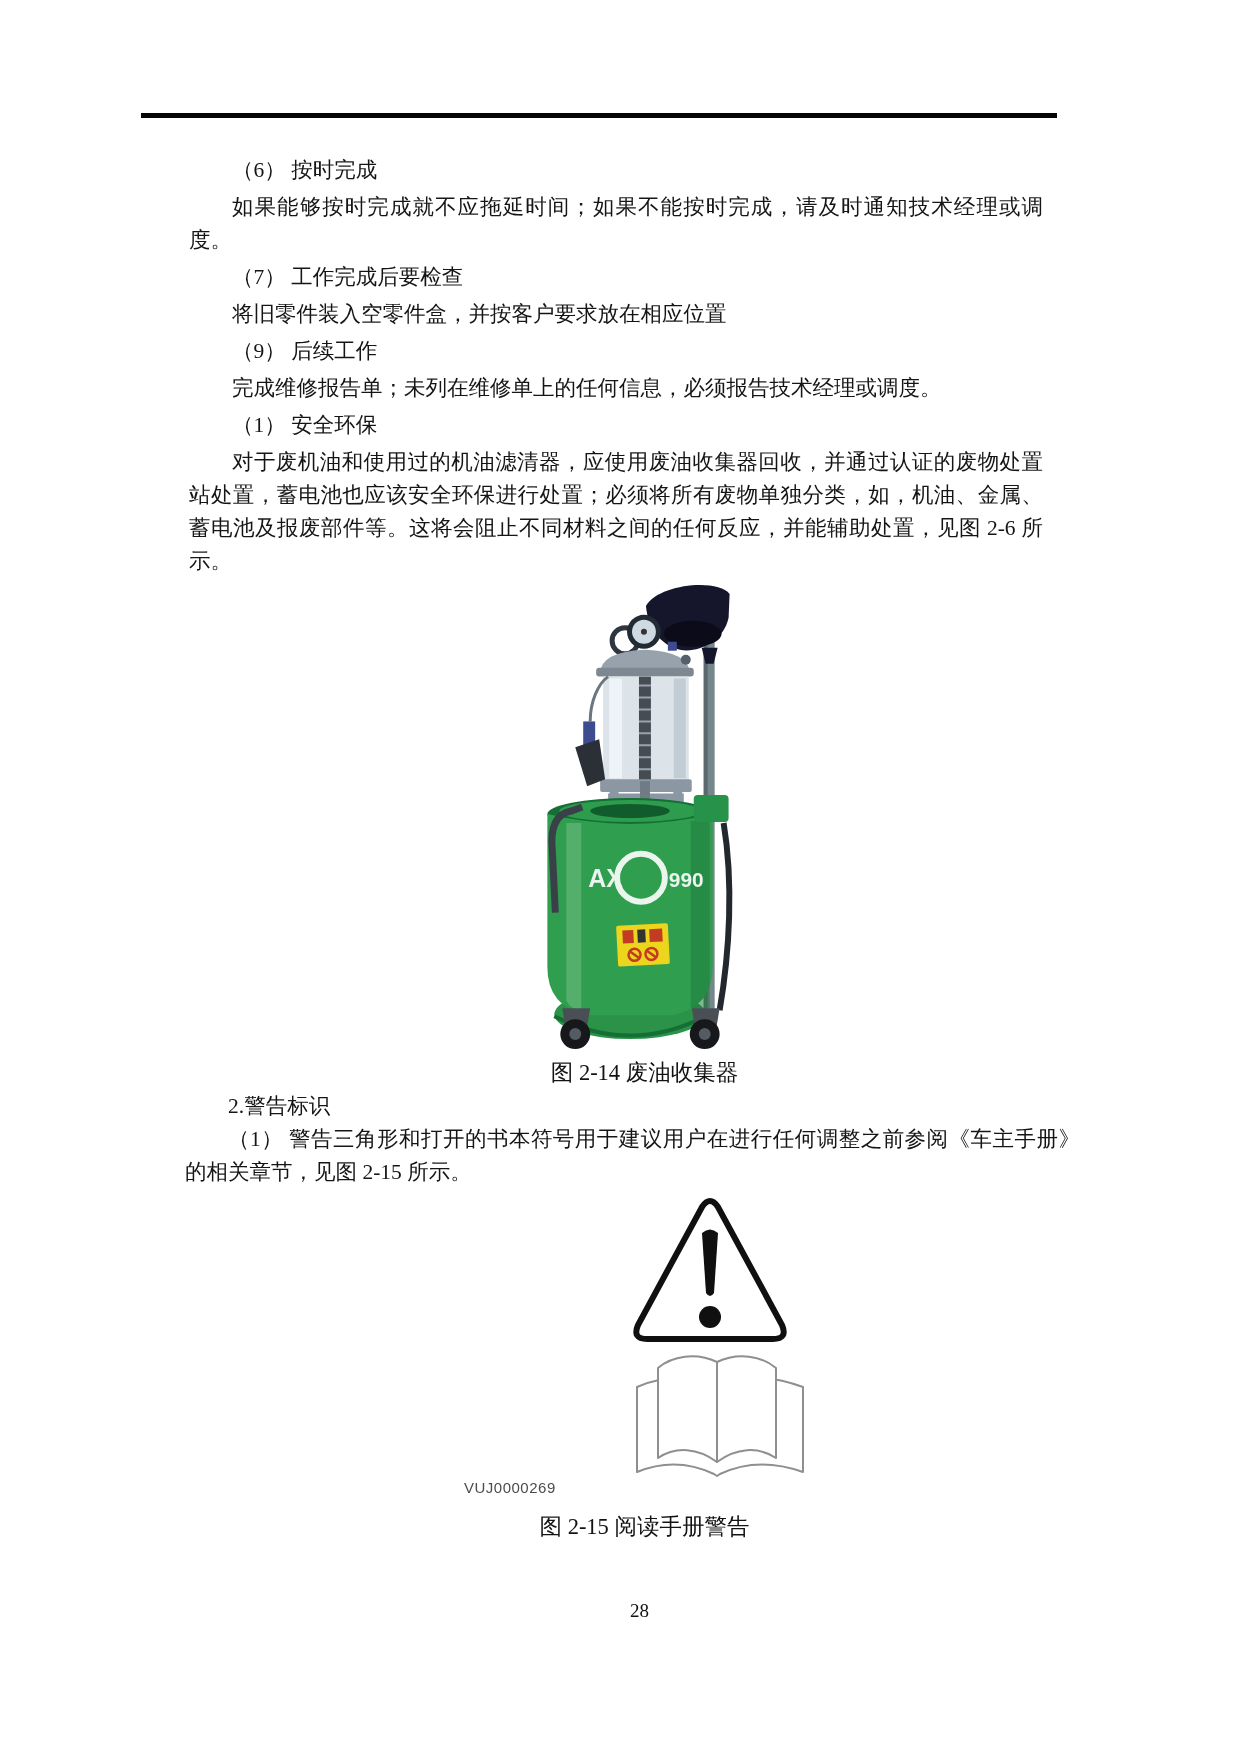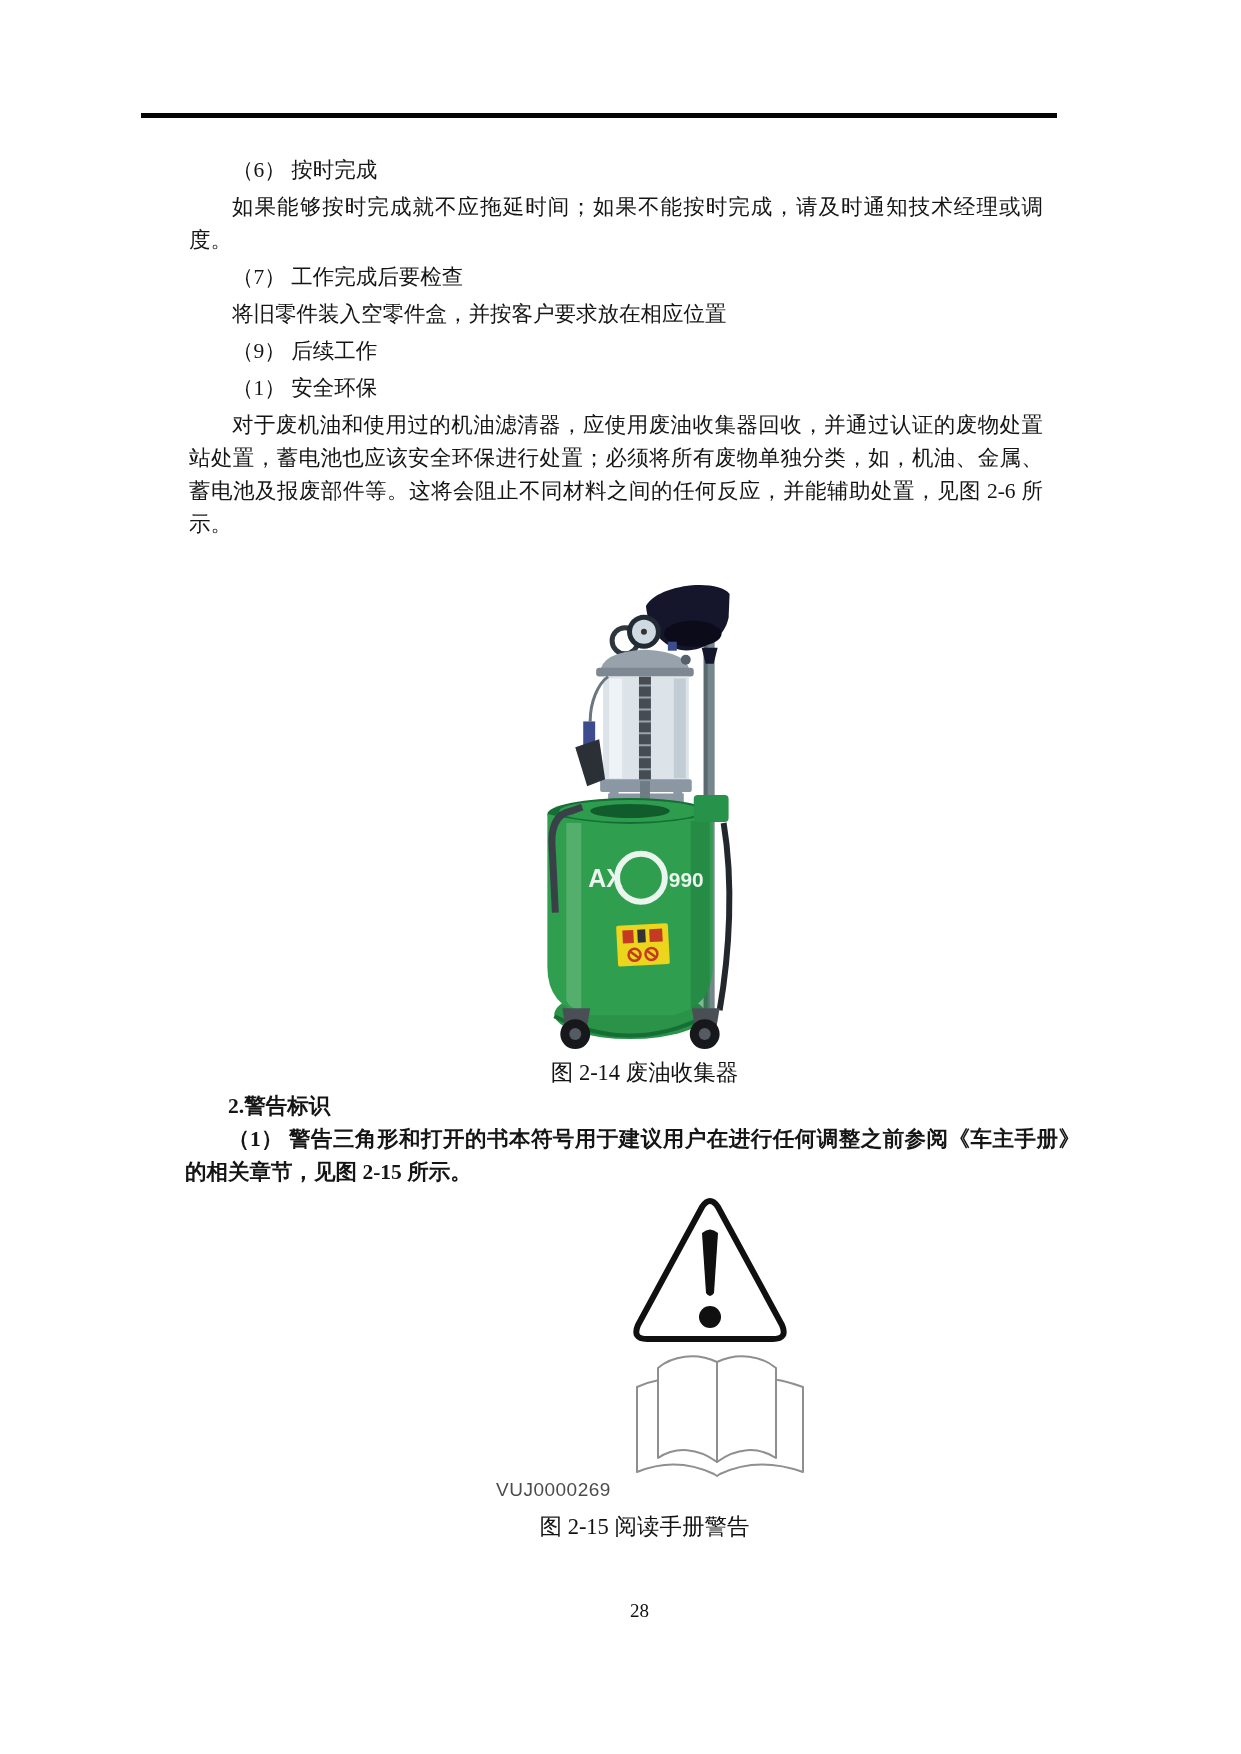--- a/index.html
+++ b/index.html
@@ -20,36 +20,36 @@
     position:absolute;left:185px;top:150px;width:862px;
     font-size:21.5px;line-height:33px;
     text-align:justify;text-justify:inter-ideograph;
   }
   .body-text p{margin:4px;text-indent:2em;}
   .section2-text{
     position:absolute;left:185px;top:1090px;width:895px;
     font-size:21.5px;line-height:33px;
     text-align:justify;text-justify:inter-ideograph;
   }
-  .section2-text p{margin:0;text-indent:2em;font-weight:bold;}
+  .section2-text p{margin:0;text-indent:2em;}
   .figure-photo{
     position:absolute;left:478px;top:584px;width:312px;height:468px;
   }
   .caption{
     position:absolute;left:24px;width:1241px;
     font-size:22.5px;line-height:30px;text-align:center;color:#131313;
   }
   .caption-1{top:1058px;}
   .caption-2{top:1512px;}
   .warning-triangle{position:absolute;left:628px;top:1193px;}
   .open-book{position:absolute;left:628px;top:1350px;}
   .ref-code{
-    position:absolute;left:496px;top:1479px;
+    position:absolute;left:464px;top:1479px;
     font-family:"Liberation Sans","DejaVu Sans",sans-serif;
-    font-size:19px;letter-spacing:0.5px;color:#4c4c4c;
+    font-size:15px;letter-spacing:0.5px;color:#4c4c4c;
   }
   .page-number{
     position:absolute;left:19px;top:1600px;width:1241px;
     text-align:center;font-size:19px;color:#111;
   }
   .svg-logo-text{
     font-family:"Liberation Sans","DejaVu Sans",sans-serif;
     font-weight:bold;
   }
 </style>
@@ -59,20 +59,21 @@
 <div class="page">
 
   <div class="top-rule"></div>
 
   <div class="body-text">
     <p>（6） 按时完成</p>
     <p>如果能够按时完成就不应拖延时间；如果不能按时完成，请及时通知技术经理或调度。</p>
     <p>（7） 工作完成后要检查</p>
     <p>将旧零件装入空零件盒，并按客户要求放在相应位置</p>
     <p>（9） 后续工作</p>
+    <p>完成维修报告单；未列在维修单上的任何信息，必须报告技术经理或调度。</p>
     <p>（1） 安全环保</p>
     <p>对于废机油和使用过的机油滤清器，应使用废油收集器回收，并通过认证的废物处置站处置，蓄电池也应该安全环保进行处置；必须将所有废物单独分类，如，机油、金属、蓄电池及报废部件等。这将会阻止不同材料之间的任何反应，并能辅助处置，见图 2-6 所示。</p>
   </div>
 
   <svg class="figure-photo" viewBox="0 0 312 470" width="312" height="468" xmlns="http://www.w3.org/2000/svg">
 
     <rect x="226" y="58" width="11" height="382" fill="#76878c"></rect>
     <rect x="226" y="58" width="4" height="382" fill="#59696f"></rect>
 
     <path d="M168 22 C180 0 240 -6 252 10 L251 34 C246 58 219 70 202 66 C182 61 170 44 168 22 Z" fill="#15152c"></path>

